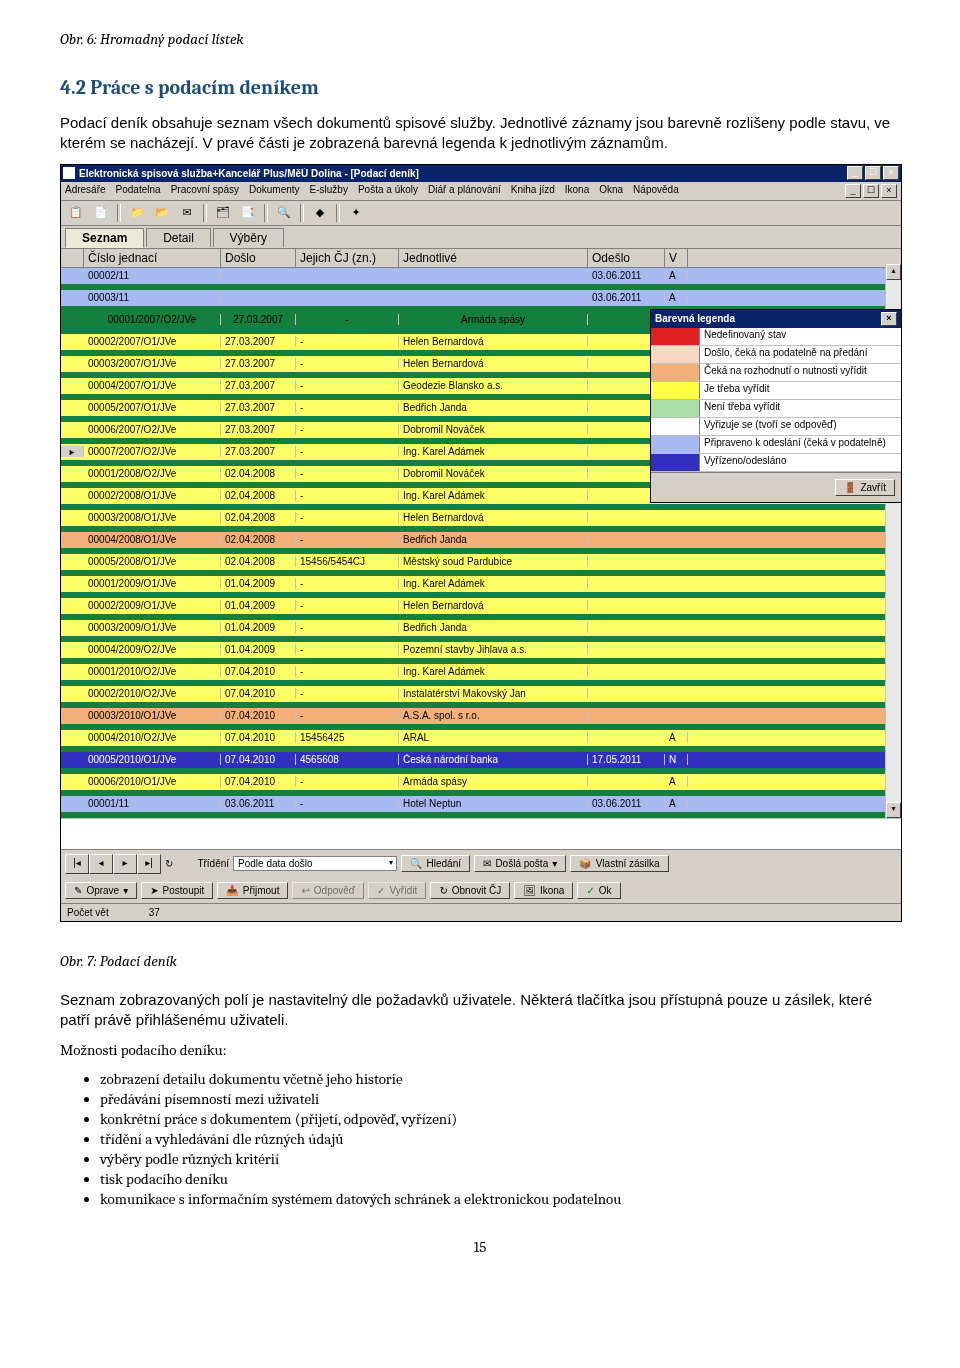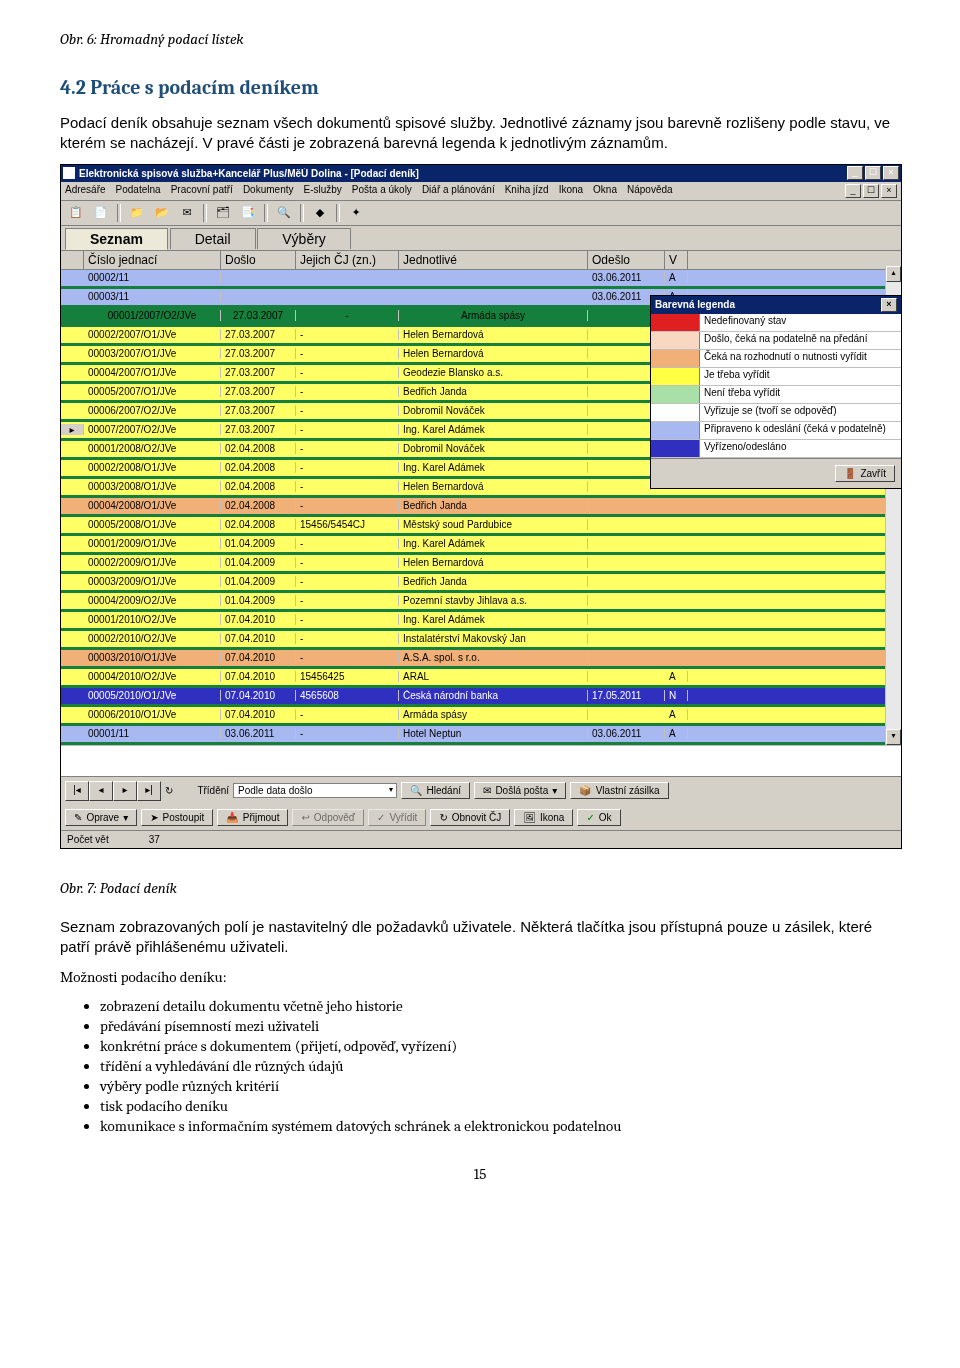--- a/index.html
+++ b/index.html
@@ -18,32 +18,32 @@
   .tb-icon { width:12px; height:12px; background:#fff; margin-right:4px; }
   .tb-text { flex:1; font-weight:bold; font-size:10px; white-space:nowrap; overflow:hidden; }
   .wctrls { display:flex; gap:2px; }
   .wbtn { width:14px; height:12px; background:#d4d0c8; border:1px solid #fff; border-right-color:#404040; border-bottom-color:#404040; font-size:9px; line-height:10px; text-align:center; cursor:pointer; }
   .menubar { background:#d4d0c8; padding:2px 4px; font-size:10px; display:flex; gap:10px; border-bottom:1px solid #808080; }
   .menubar span { cursor:default; }
   .toolbar { background:#d4d0c8; padding:2px 4px; display:flex; gap:3px; align-items:center; border-bottom:1px solid #808080; }
   .tbtn { width:20px; height:18px; border:1px solid #d4d0c8; display:inline-flex; align-items:center; justify-content:center; font-size:11px; }
   .sep { width:2px; height:18px; border-left:1px solid #808080; border-right:1px solid #fff; margin:0 2px; }
   .tabs { background:#d4d0c8; padding:2px 4px 0; border-bottom:1px solid #808080; }
-  .tab { display:inline-block; padding:2px 24px; background:#d4d0c8; border:1px solid #808080; border-bottom:none; margin-right:-1px; font-size:14px; cursor:pointer; }
+  .tab { display:inline-block; padding:2px 16px; background:#d4d0c8; border:1px solid #808080; border-bottom:none; margin-right:-1px; font-size:12px; cursor:pointer; }
   .tab.active { background:#ece9d8; font-weight:bold; border-bottom:1px solid #ece9d8; position:relative; z-index:1; }
 
   .grid-wrap { background:#fff; position:relative; }
   .ghead { display:flex; background:#d4d0c8; border-bottom:1px solid #808080; }
   .ghead div { border-right:1px solid #808080; padding:2px 4px; font-size:12px; background:#d4d0c8; overflow:hidden; }
-  .row { display:flex; border-bottom:3px solid #15803d; font-size:10px; height:16px; align-items:center; }
+  .row { display:flex; border-bottom:6px solid #15803d; font-size:10px; height:16px; align-items:center; }
   .row div { border-right:1px solid #c0c0c0; padding:0 4px; overflow:hidden; white-space:nowrap; }
   .c0{width:14px;text-align:center;background:#d4d0c8;border-right:1px solid #808080;}
   .c1{width:128px;} .c2{width:66px;} .c3{width:94px;} .c4{width:180px;} .c5{width:68px;} .c6{width:14px;}
 
-  .legend { position:absolute; top:44px; right:-1px; width:250px; background:#d4d0c8; border:1px solid #000; font-size:10px; }
+  .legend { position:absolute; top:60px; right:-1px; width:250px; background:#d4d0c8; border:1px solid #000; font-size:10px; }
   .legend .ltitle { background:#0a246a; color:#fff; font-weight:bold; padding:2px 4px; display:flex; align-items:center; }
   .legend .lbody { background:#fff; padding:0; }
   .lrow { display:flex; align-items:stretch; border-bottom:1px solid #c0c0c0; min-height:17px; }
   .lcolor { width:48px; border-right:1px solid #808080; }
   .ltext { flex:1; padding:1px 4px; font-size:10px; line-height:12px; }
   .legend .lfoot { text-align:right; padding:6px; background:#d4d0c8; border-top:1px solid #808080; }
   .btn { display:inline-flex; align-items:center; gap:4px; background:#d4d0c8; border:1px solid #fff; border-right-color:#404040; border-bottom-color:#404040; padding:2px 8px; font-size:10px; cursor:pointer; }
 
   .footer-bar { background:#d4d0c8; border-top:1px solid #808080; padding:4px; display:flex; flex-wrap:wrap; gap:4px; align-items:center; font-size:10px; }
   .footer-bar .select { background:#fff; border:1px solid #808080; padding:1px 18px 1px 4px; font-size:10px; position:relative; }
@@ -74,21 +74,21 @@
       <span class="wctrls">
         <span class="wbtn">_</span>
         <span class="wbtn">☐</span>
         <span class="wbtn">×</span>
       </span>
     </div>
 
     <div class="menubar">
       <span>Adresáře</span>
       <span>Podatelna</span>
-      <span>Pracovní patří</span>
+      <span>Pracovní spásy</span>
       <span>Dokumenty</span>
       <span>E-služby</span>
       <span>Pošta a úkoly</span>
       <span>Diář a plánování</span>
       <span>Kniha jízd</span>
       <span>Ikona</span>
       <span>Okna</span>
       <span>Nápověda</span>
       <span style="flex:1"></span>
       <span class="wctrls">

